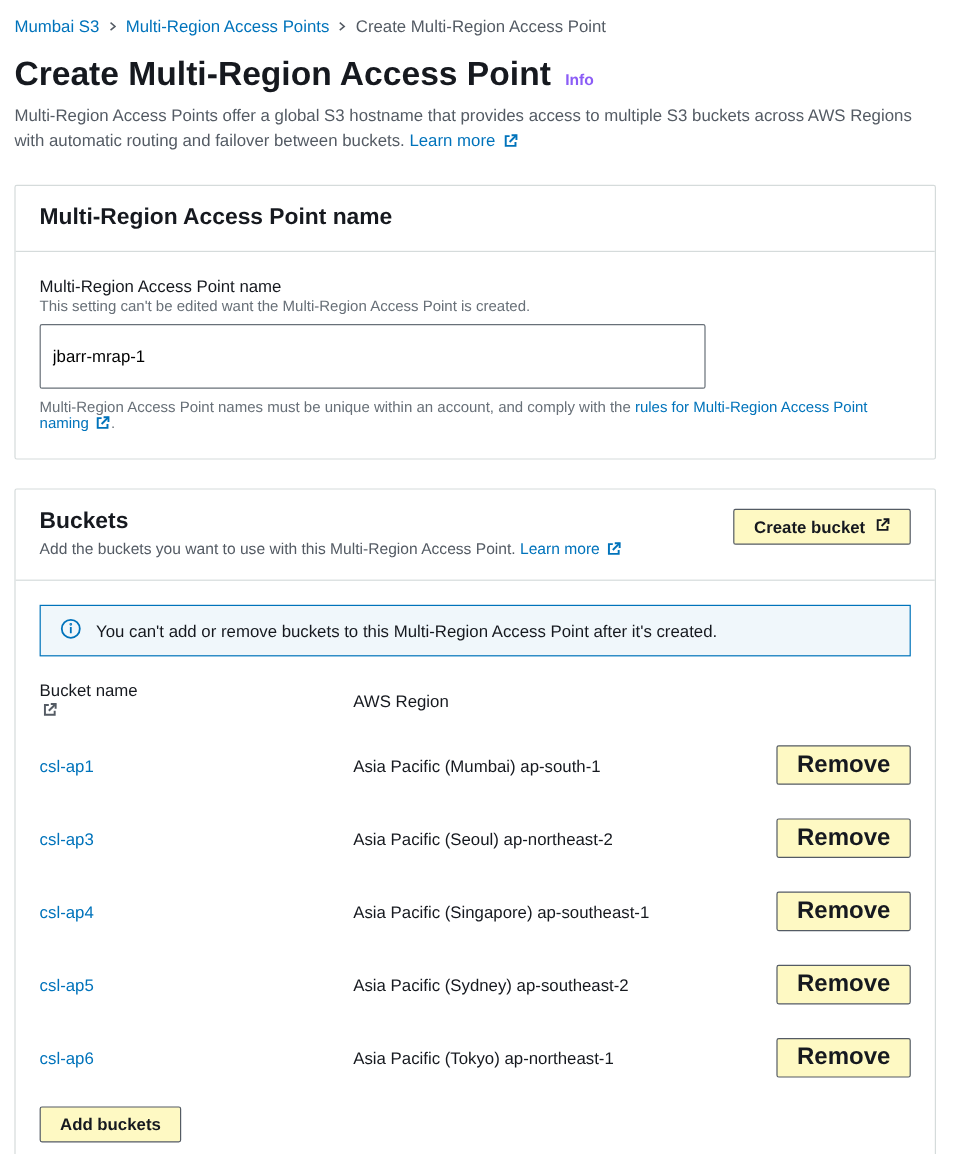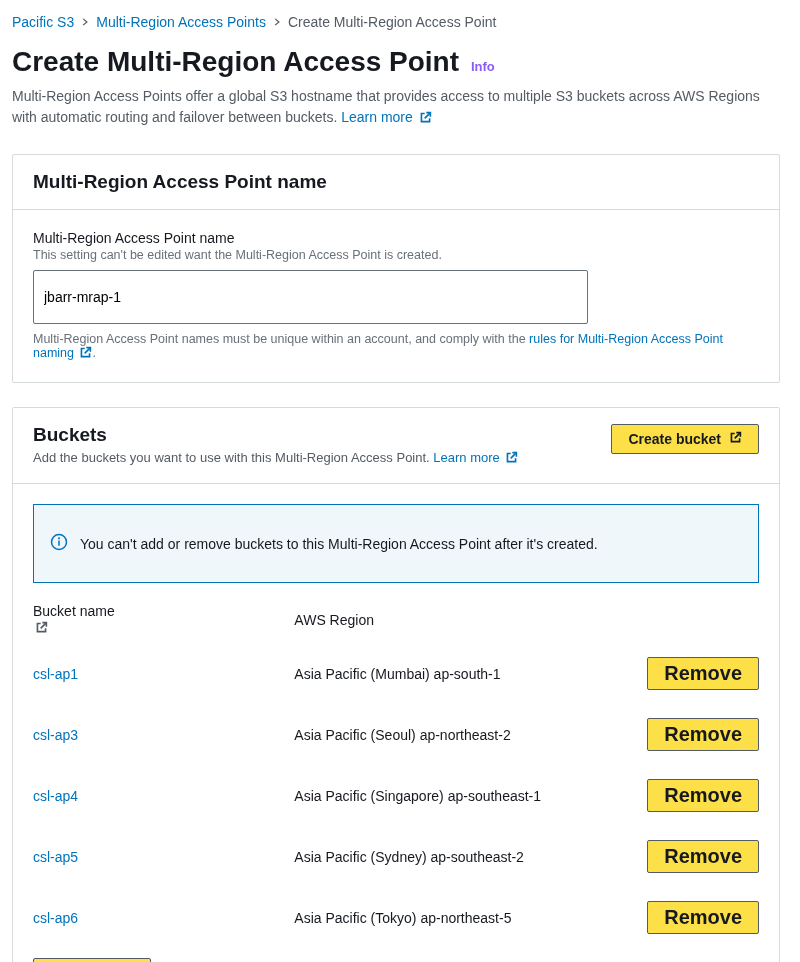--- a/index.html
+++ b/index.html
@@ -40,31 +40,31 @@
     padding: 18px 10px;
     border: 1px solid #687078;
     border-radius: 2px;
     font-size: 14px;
     font-family: inherit;
   }
 
   
   .btn {
     display: inline-flex; align-items: center; gap: 6px;
-    background: #fde047; border: 1px solid #545b64; color: #16191f;
+    background: #fef9c3; border: 1px solid #545b64; color: #16191f;
     font-weight: 700; font-size: 14px; padding: 6px 16px; cursor: pointer;
     border-radius: 2px; white-space: nowrap; font-family: inherit;
   }
   .btn.small { padding: 4px 16px; font-size: 20px; }
 
   
   .alert {
     border: 1px solid #0073bb;
     background: #f0f7fb;
-    padding: 28px 16px;
+    padding: 10px 16px;
     display: flex; align-items: center; gap: 12px;
     font-size: 14px; font-weight: 400;
     margin-bottom: 16px;
   }
   .alert-icon { color: #0073bb; flex-shrink: 0; }
 
   
   .table { width: 100%; border-collapse: collapse; }
   .table th { text-align: left; font-weight: 400; font-size: 14px; padding: 4px 0 6px 0; }
   .table td { padding: 14px 0; vertical-align: middle; font-size: 14px; }
@@ -80,21 +80,21 @@
 
   .icon-svg { stroke: currentColor; fill:none; stroke-width:2; }
 
   
   .chev { width:10px; height:10px; display:inline-block; }
 </style>
 </head>
 <body>
 
 <nav class="breadcrumb">
-  <a class="link">Pacific S3</a>
+  <a class="link">Mumbai S3</a>
   <span class="sep">
     <svg class="chev icon-svg" viewBox="0 0 16 16">
         <polyline points="5 3 11 8 5 13"></polyline>
       </svg>
   </span>
   <a class="link">Multi-Region Access Points</a>
   <span class="sep">
     <svg class="chev icon-svg" viewBox="0 0 16 16">
         <polyline points="5 3 11 8 5 13"></polyline>
       </svg>
@@ -207,21 +207,21 @@
           </tr>
           <tr>
             <td class="col-name name-cell"><a class="link">csl-ap5</a></td>
             <td class="col-region">Asia Pacific (Sydney) ap-southeast-2</td>
             <td class="col-action">
               <button class="btn small">Remove</button>
             </td>
           </tr>
           <tr>
             <td class="col-name name-cell"><a class="link">csl-ap6</a></td>
-            <td class="col-region">Asia Pacific (Tokyo) ap-northeast-5</td>
+            <td class="col-region">Asia Pacific (Tokyo) ap-northeast-1</td>
             <td class="col-action">
               <button class="btn small">Remove</button>
             </td>
           </tr>
         </tbody>
     </table>
 
     <div style="margin-top:10px">
       <button class="btn">Add buckets</button>
     </div>

